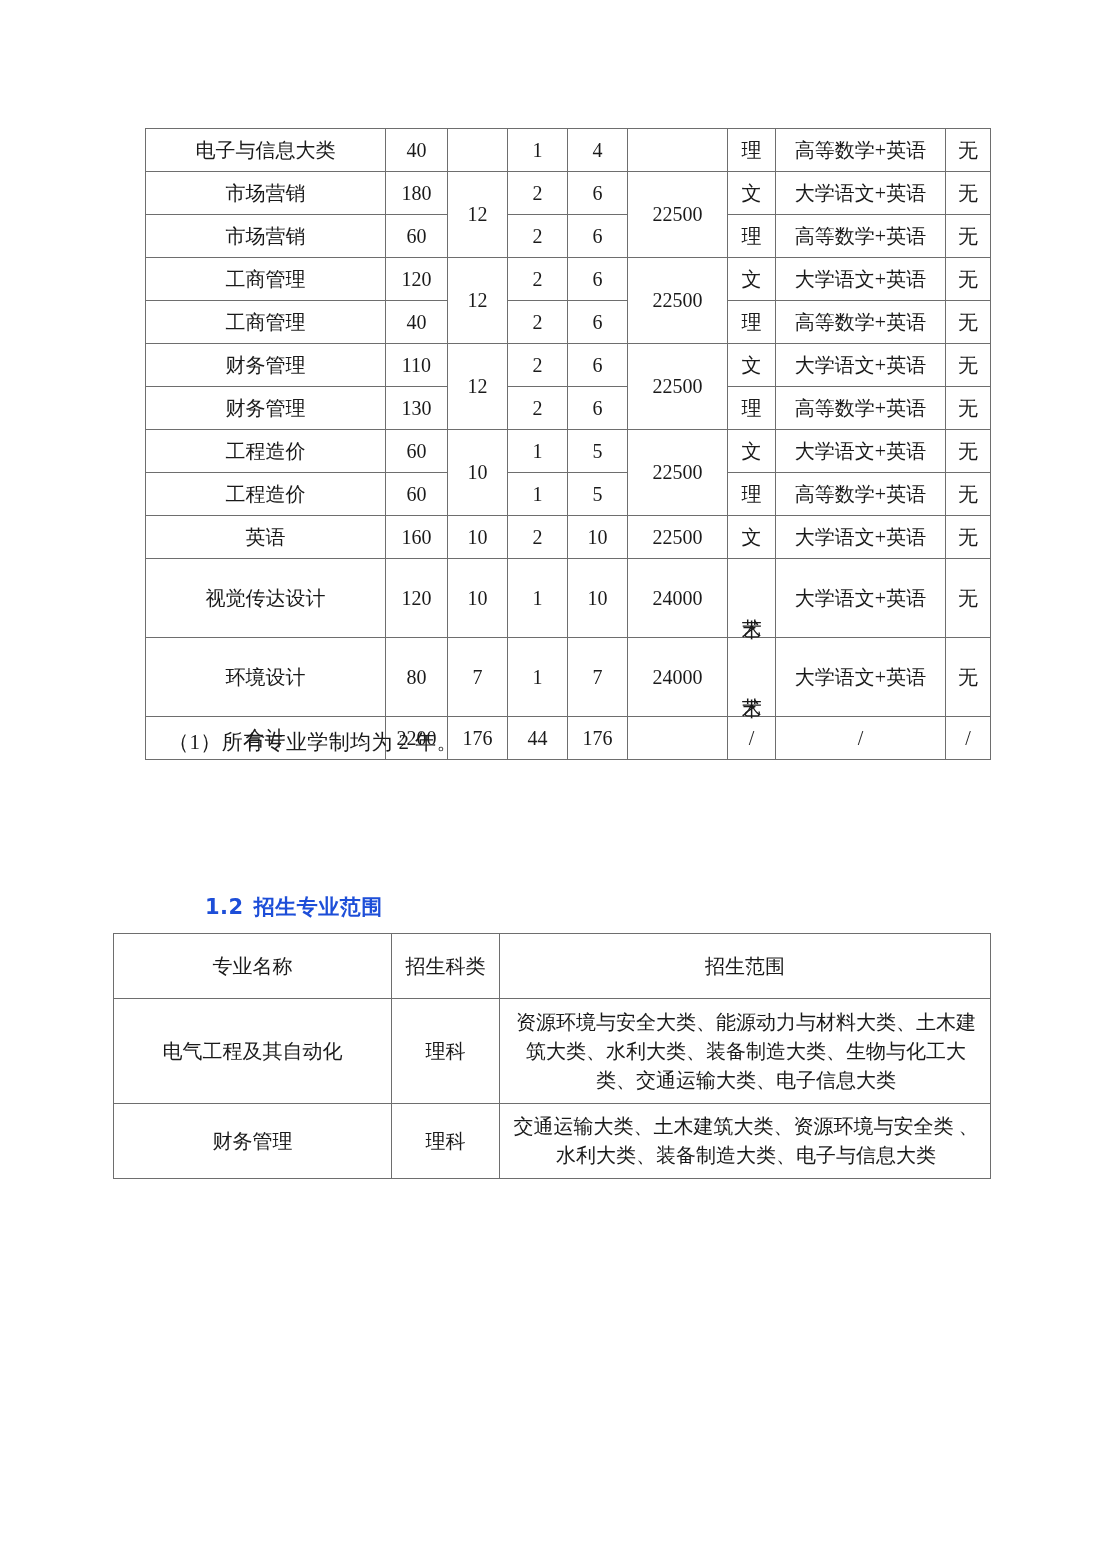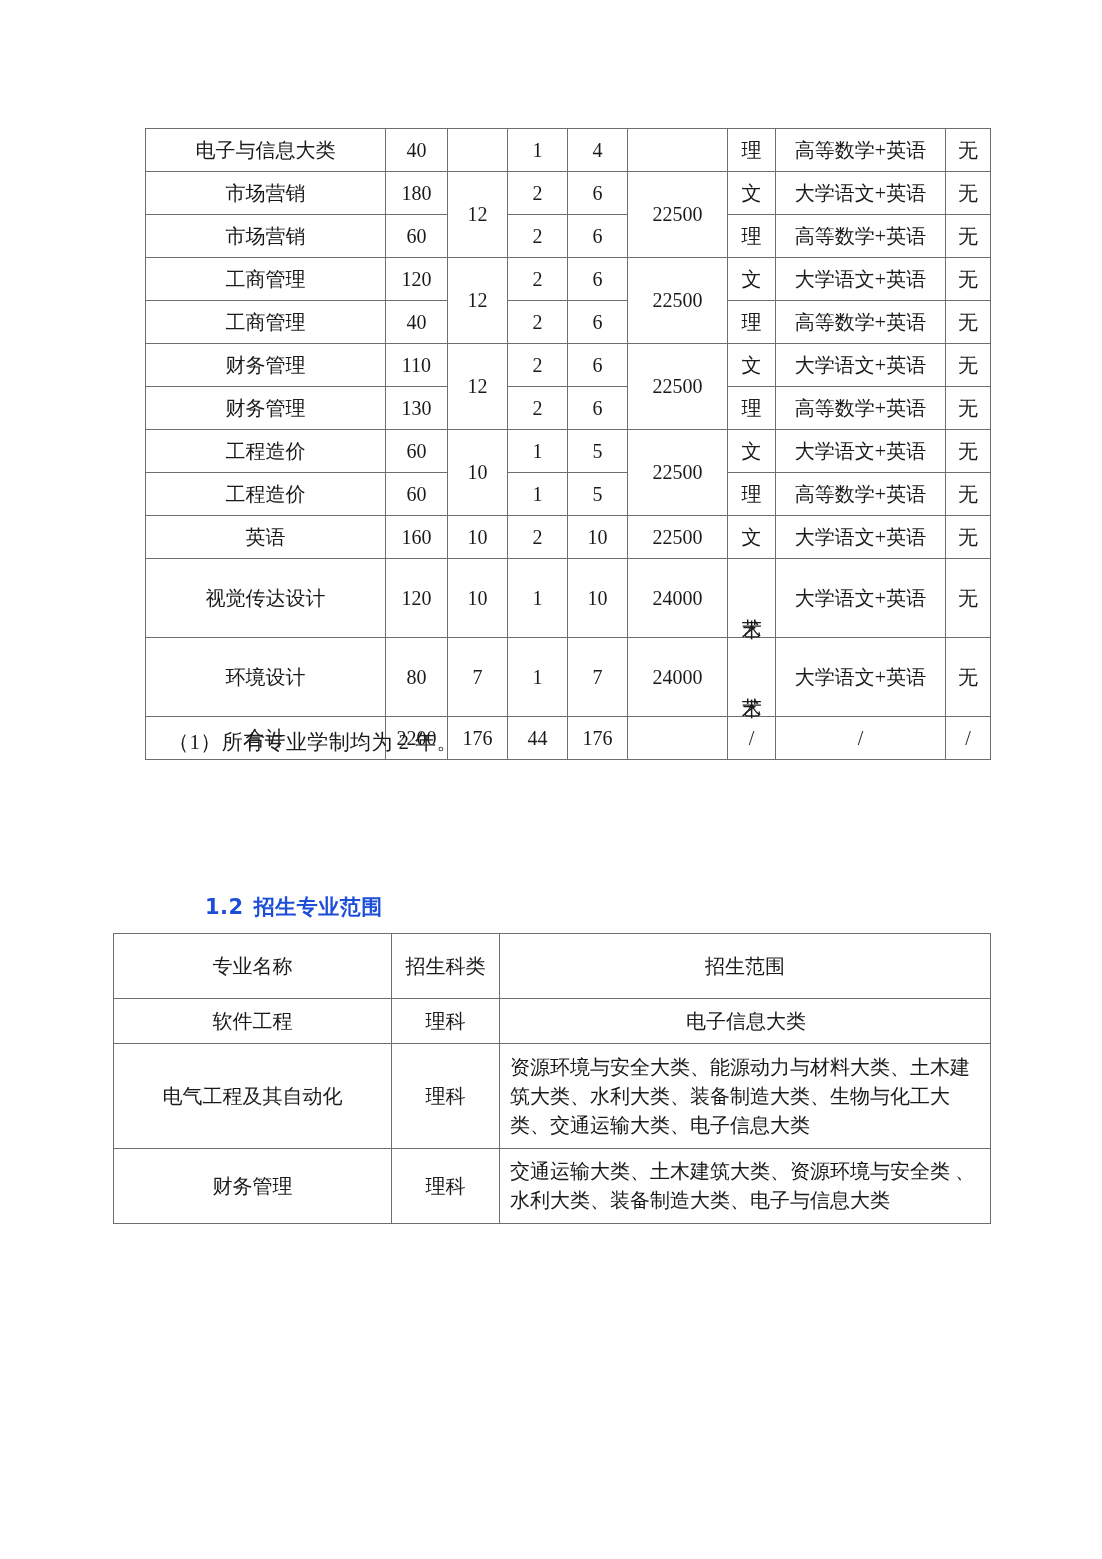--- a/index.html
+++ b/index.html
@@ -104,21 +104,21 @@
   #table2 col.c2-name  { width: 278px; }
   #table2 col.c2-type  { width: 108px; }
   #table2 col.c2-scope { width: 491px; }
 
   #table2 td {
     font-size: 20px;
     line-height: 1.45;
     padding: 4px 6px;
   }
   #table2 td.scope {
-    text-align: left;
+    text-align: center;
     padding-left: 10px;
     padding-right: 8px;
   }
   #table2 td.scope.center { text-align: center; }
   #table2 td.r-head  { height: 56px; }
   #table2 td.r-1line { height: 36px; }
   #table2 td.r-3line { height: 96px; }
   #table2 td.r-2line { height: 66px; }
 </style>
 </head>
@@ -307,25 +307,20 @@
           <col class="c2-type">
           <col class="c2-scope">
       </colgroup>
       <tbody>
         <tr>
           <td class="r-head">专业名称</td>
           <td class="r-head">招生科类</td>
           <td class="r-head">招生范围</td>
         </tr>
         <tr>
-          <td class="r-1line">软件工程</td>
-          <td class="r-1line">理科</td>
-          <td class="r-1line scope center">电子信息大类</td>
-        </tr>
-        <tr>
           <td class="r-3line">电气工程及其自动化</td>
           <td class="r-3line">理科</td>
           <td class="r-3line scope">资源环境与安全大类、能源动力与材料大类、土木建筑大类、水利大类、装备制造大类、生物与化工大类、交通运输大类、电子信息大类</td>
         </tr>
         <tr>
           <td class="r-2line">财务管理</td>
           <td class="r-2line">理科</td>
           <td class="r-2line scope">交通运输大类、土木建筑大类、资源环境与安全类 、水利大类、装备制造大类、电子与信息大类</td>
         </tr>
       </tbody>

